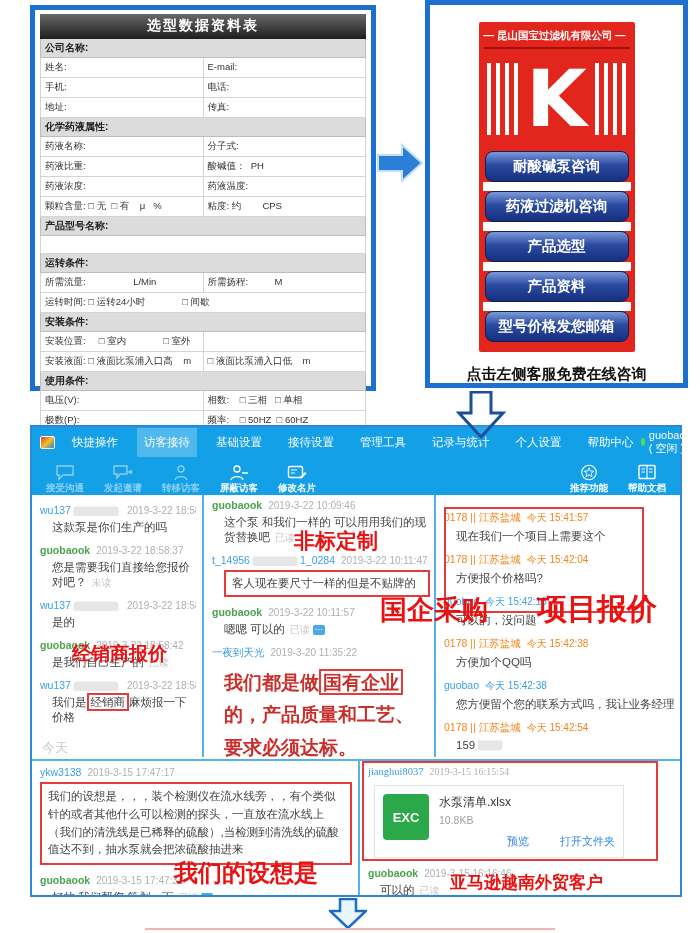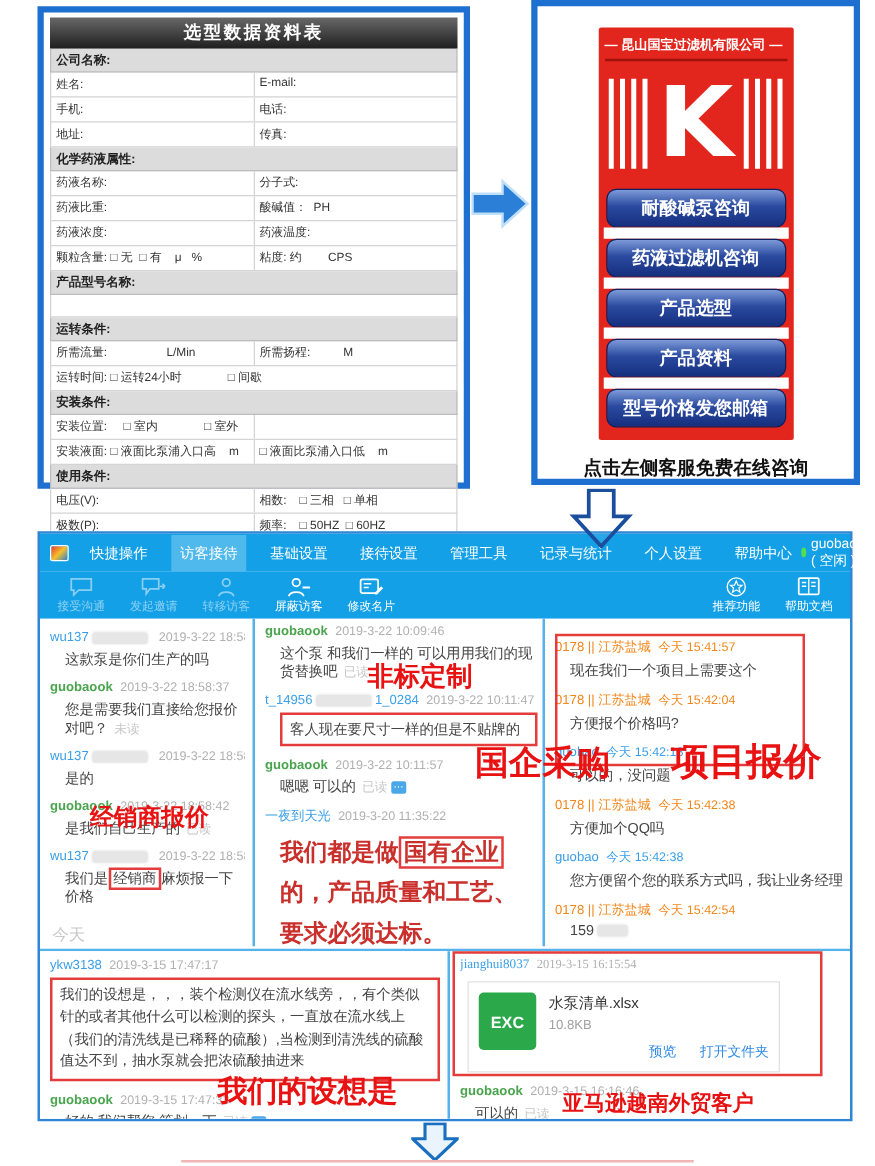--- a/index.html
+++ b/index.html
@@ -47,21 +47,21 @@
     background:linear-gradient(135deg,#e33b2e 0%,#f5c02c 50%,#2d7fd0 100%);
     border:1px solid #fff; flex:0 0 auto; }
   .menu { display:flex; gap:12px; }
   .menu span { font-size:11.5px; padding:7px 7px; cursor:pointer; white-space:nowrap; }
   .menu span.sel { background:rgba(255,255,255,.25); }
   .tstatus { margin-left:auto; display:flex; align-items:center; font-size:11px; gap:4px; }
   .dot { width:8px; height:8px; border-radius:50%; background:#4fe04f; display:inline-block; }
   .winctl { display:flex; gap:8px; margin-left:14px; font-size:11px; }
   .winctl span { cursor:pointer; }
 
-  .toolbar { height:38px; background:#14a0e6; display:flex; align-items:center; padding:0 4px; }
+  .toolbar { height:38px; background:#14a0e6; display:flex; align-items:flex-end; padding:0 4px;font-weight:bold; }
   .tbi { width:58px; text-align:center; color:#fff; font-size:9.5px; cursor:pointer; }
   .tbi svg { display:block; margin:0 auto 1px; }
   .tbi.dim { opacity:.5; }
   .tb-spacer { flex:1; }
 
   .cols { position:absolute; left:0; top:68px; width:648px; height:262px; display:flex; }
   .col { height:262px; overflow:hidden; background:#fff; }
   .col-l { width:172px; border-right:2px solid #56b2ea; }
   .col-m { width:232px; border-right:2px solid #56b2ea; }
   .col-r { width:240px; flex:1; }
@@ -102,21 +102,21 @@
   .frame { position:absolute; border:2px solid #e43c3c; pointer-events:none; z-index:4; }
 
   .filecard { display:flex; width:250px; margin:8px 0 0 14px; background:#fff;
     border:1px solid #e2e2e2; padding:8px; gap:10px; cursor:pointer; }
   .exc { width:46px; height:46px; background:#2aa84a; border-radius:4px; color:#fff;
     font-weight:bold; font-size:13px; display:flex; align-items:center; justify-content:center; }
   .finfo { flex:1; }
   .fname { font-size:12px; color:#333; }
   .fsize { font-size:10.5px; color:#a0a0a0; margin-top:3px; }
   .facts { text-align:right; font-size:11px; margin-top:8px; }
-  .facts a { color:#2e8ae6; text-decoration:none; margin-left:16px; cursor:pointer;text-align:right; }
+  .facts a { color:#2e8ae6; text-decoration:none; margin-left:28px; cursor:pointer;text-align:right; }
 
   #pink-line { position:absolute; left:145px; top:928px; width:410px; height:2px; background:#f2b4b4; }
 </style>
 </head>
 <body>
 
 <section id="form-panel">
   <div class="form-title">选型数据资料表</div>
 
   <div class="sec">公司名称:</div>

